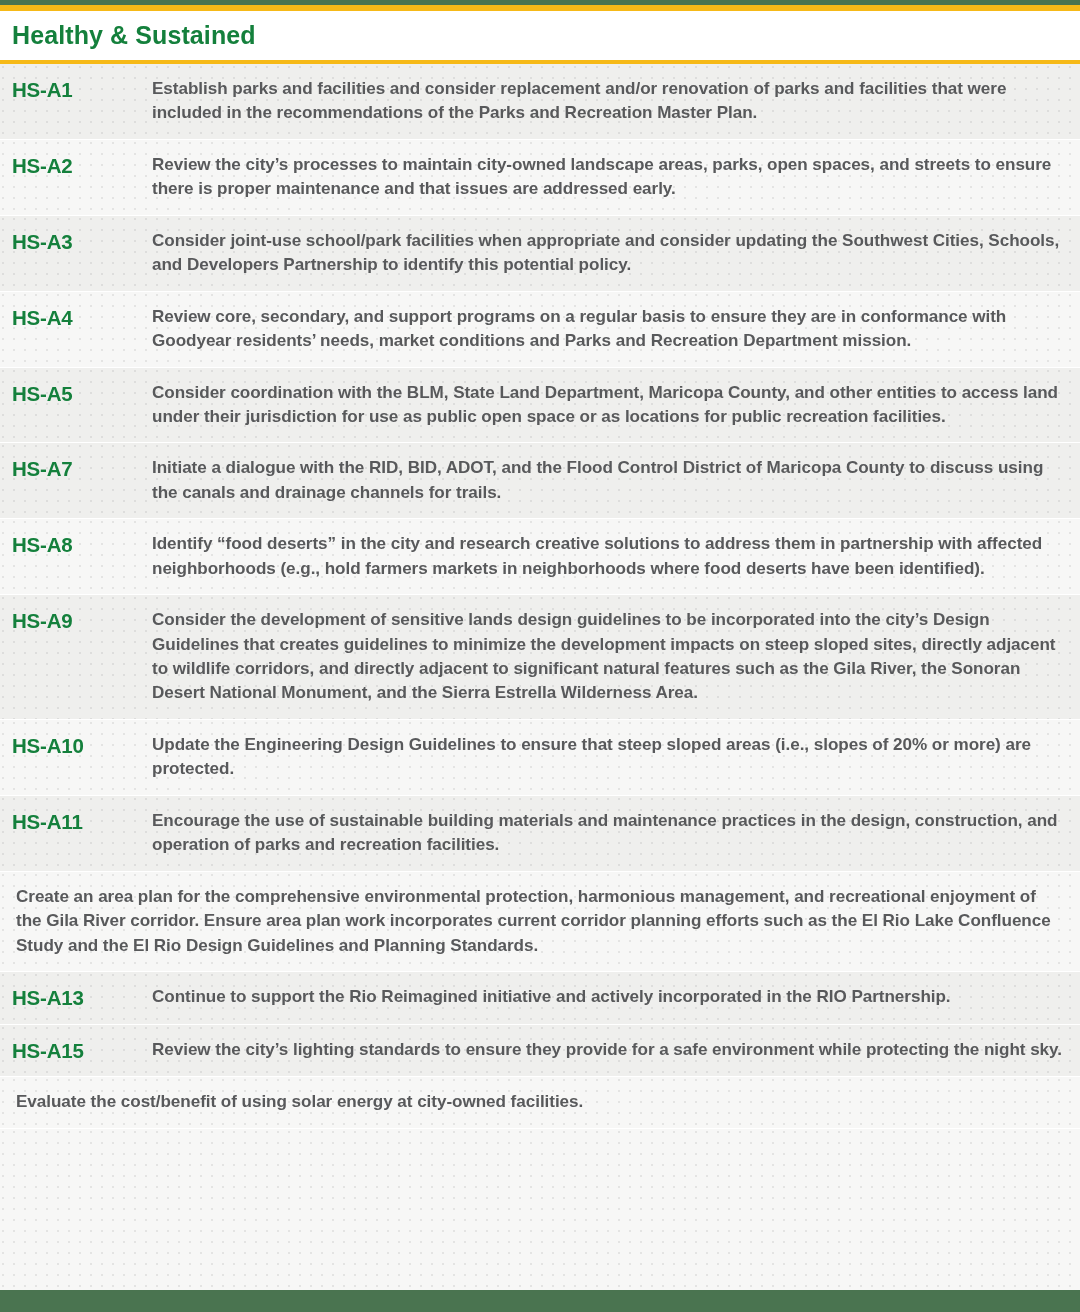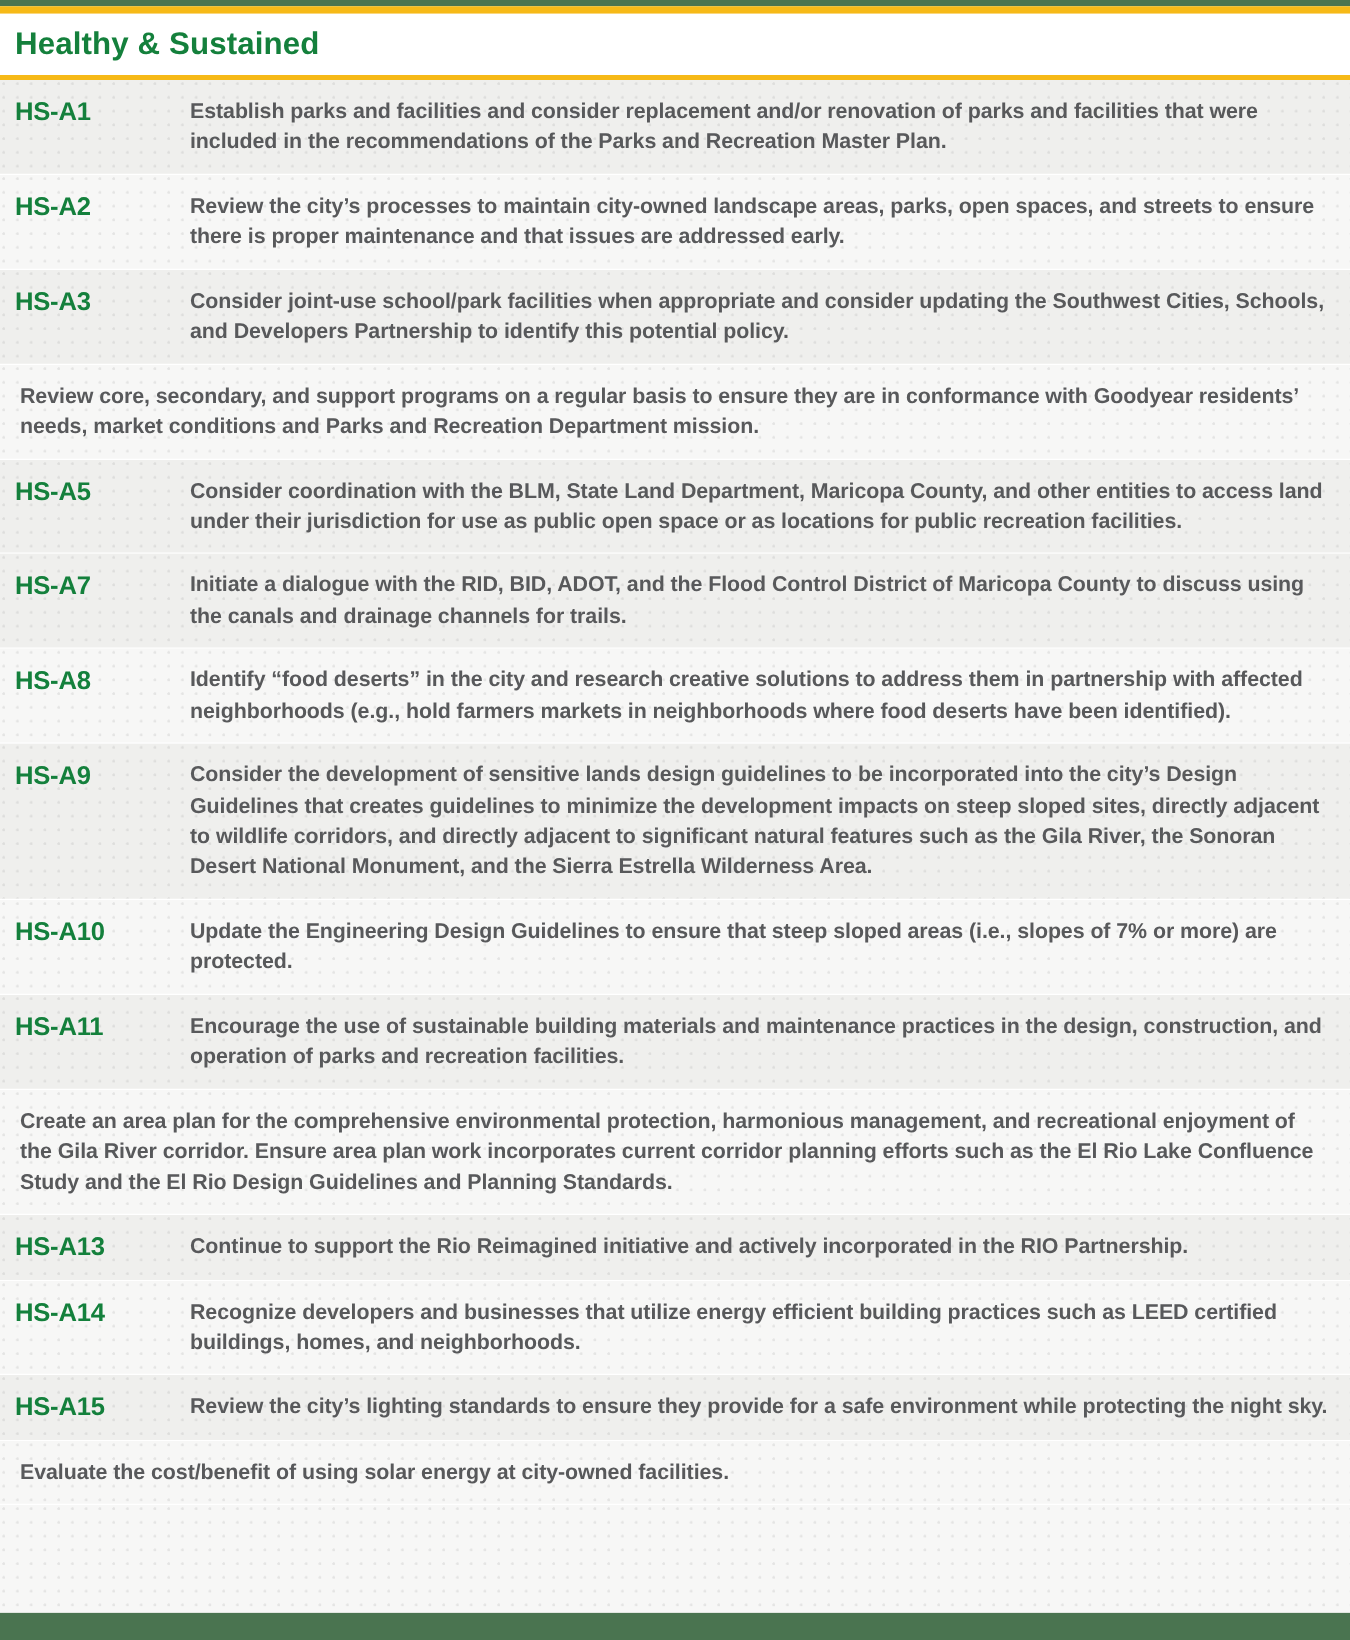--- a/index.html
+++ b/index.html
@@ -168,20 +168,23 @@
       <div class="row">
         <div class="cell-code">
           <span class="code-text">HS-A3</span>
         </div>
         <div class="cell-gap"></div>
         <div class="cell-text">
           <div class="desc-text">Consider joint-use school/park facilities when appropriate and consider updating the Southwest Cities, Schools, and Developers Partnership to identify this potential policy.</div>
         </div>
       </div>
       <div class="row alt">
+        <div class="cell-code">
+          <span class="code-text">HS-A4</span>
+        </div>
         <div class="cell-gap"></div>
         <div class="cell-text">
           <div class="desc-text">Review core, secondary, and support programs on a regular basis to ensure they are in conformance with Goodyear residents’ needs, market conditions and Parks and Recreation Department mission.</div>
         </div>
       </div>
       <div class="row">
         <div class="cell-code">
           <span class="code-text">HS-A5</span>
         </div>
         <div class="cell-gap"></div>
@@ -215,21 +218,21 @@
         <div class="cell-text">
           <div class="desc-text">Consider the development of sensitive lands design guidelines to be incorporated into the city’s Design Guidelines that creates guidelines to minimize the development impacts on steep sloped sites, directly adjacent to wildlife corridors, and directly adjacent to significant natural features such as the Gila River, the Sonoran Desert National Monument, and the Sierra Estrella Wilderness Area.</div>
         </div>
       </div>
       <div class="row alt">
         <div class="cell-code">
           <span class="code-text">HS-A10</span>
         </div>
         <div class="cell-gap"></div>
         <div class="cell-text">
-          <div class="desc-text">Update the Engineering Design Guidelines to ensure that steep sloped areas (i.e., slopes of 7% or more) are protected.</div>
+          <div class="desc-text">Update the Engineering Design Guidelines to ensure that steep sloped areas (i.e., slopes of 20% or more) are protected.</div>
         </div>
       </div>
       <div class="row">
         <div class="cell-code">
           <span class="code-text">HS-A11</span>
         </div>
         <div class="cell-gap"></div>
         <div class="cell-text">
           <div class="desc-text">Encourage the use of sustainable building materials and maintenance practices in the design, construction, and operation of parks and recreation facilities.</div>
         </div>
@@ -240,29 +243,20 @@
           <div class="desc-text">Create an area plan for the comprehensive environmental protection, harmonious management, and recreational enjoyment of the Gila River corridor. Ensure area plan work incorporates current corridor planning efforts such as the El Rio Lake Confluence Study and the El Rio Design Guidelines and Planning Standards.</div>
         </div>
       </div>
       <div class="row">
         <div class="cell-code">
           <span class="code-text">HS-A13</span>
         </div>
         <div class="cell-gap"></div>
         <div class="cell-text">
           <div class="desc-text">Continue to support the Rio Reimagined initiative and actively incorporated in the RIO Partnership.</div>
-        </div>
-      </div>
-      <div class="row alt">
-        <div class="cell-code">
-          <span class="code-text">HS-A14</span>
-        </div>
-        <div class="cell-gap"></div>
-        <div class="cell-text">
-          <div class="desc-text">Recognize developers and businesses that utilize energy efficient building practices such as LEED certified buildings, homes, and neighborhoods.</div>
         </div>
       </div>
       <div class="row">
         <div class="cell-code">
           <span class="code-text">HS-A15</span>
         </div>
         <div class="cell-gap"></div>
         <div class="cell-text">
           <div class="desc-text">Review the city’s lighting standards to ensure they provide for a safe environment while protecting the night sky.</div>
         </div>

